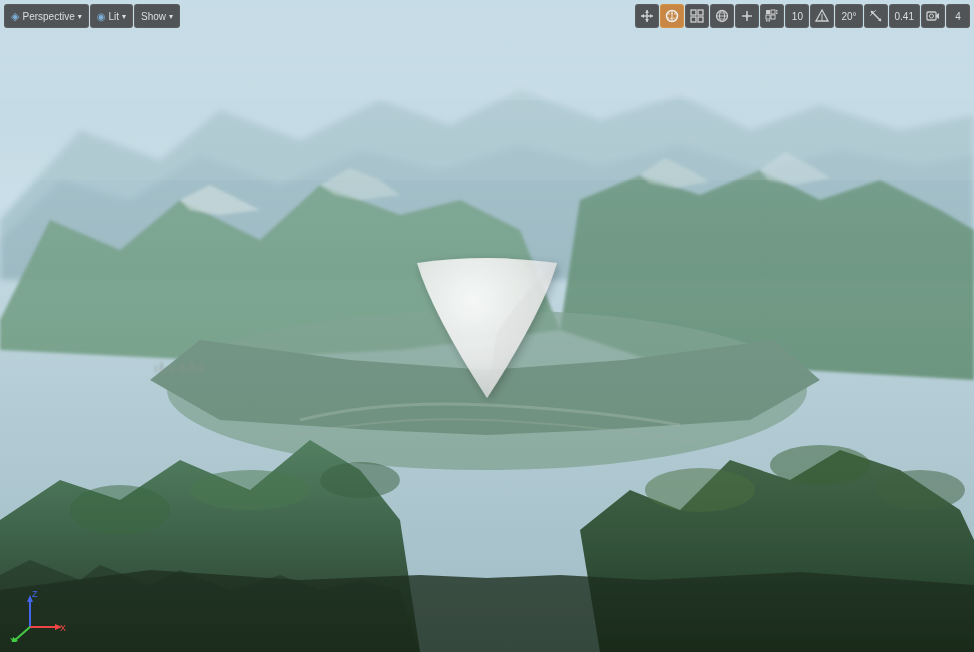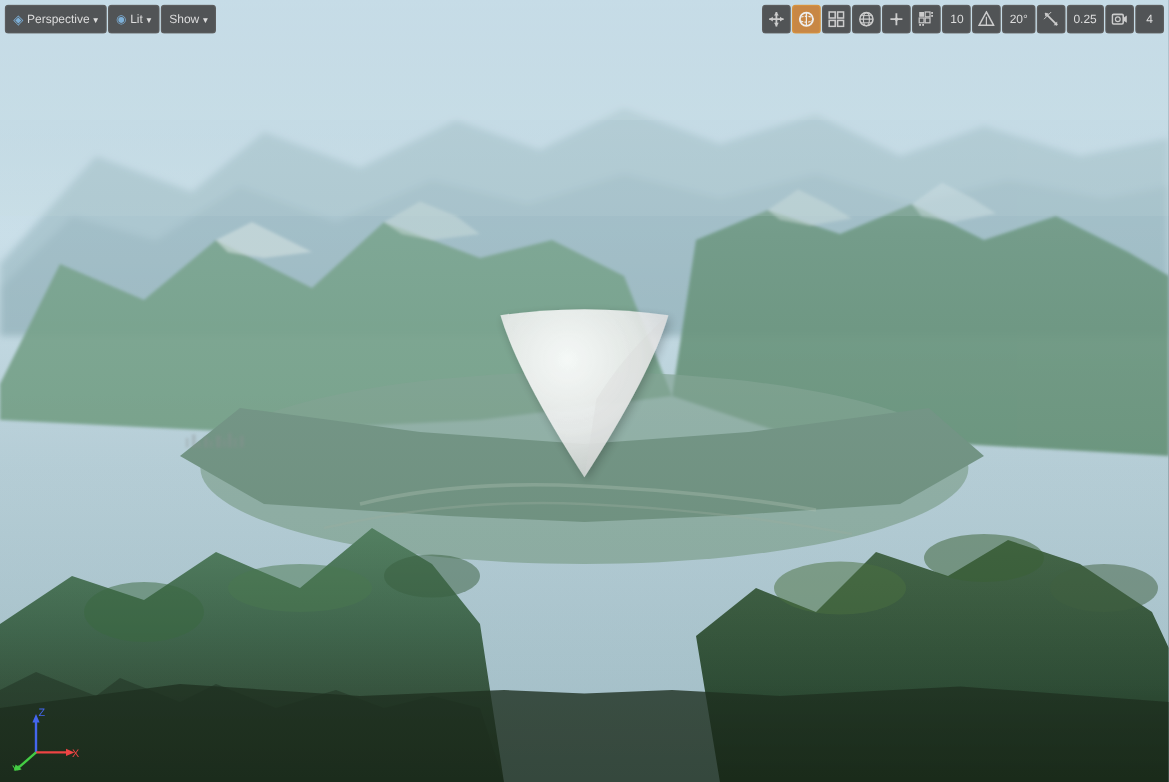--- a/index.html
+++ b/index.html
@@ -384,21 +384,21 @@
       <div class="icon-btn" title="Scale Snap">
         <svg width="14" height="14" viewBox="0 0 14 14" xmlns="http://www.w3.org/2000/svg">
           <line x1="2" y1="2" x2="12" y2="12" stroke="#ccc" stroke-width="1.5"></line>
           <polygon points="2,2 2,5 5,2" fill="#ccc"></polygon>
           <polygon points="12,12 12,9 9,12" fill="#ccc"></polygon>
           <line x1="1" y1="7" x2="7" y2="1" stroke="#ccc" stroke-width="0.8"></line>
         </svg>
       </div>
 
       <div class="value-btn">
-        <span>0.25</span>
+        <span>0.41</span>
       </div>
 
       <div class="icon-btn" title="Camera Speed">
         <svg width="14" height="14" viewBox="0 0 14 14" xmlns="http://www.w3.org/2000/svg">
           <rect x="1" y="3" width="9" height="8" rx="1" fill="none" stroke="#ccc" stroke-width="1.3"></rect>
           <polygon points="10,6 13,4 13,10 10,8" fill="#ccc"></polygon>
           <circle cx="5.5" cy="7" r="2" fill="none" stroke="#ccc" stroke-width="1"></circle>
         </svg>
       </div>
 

